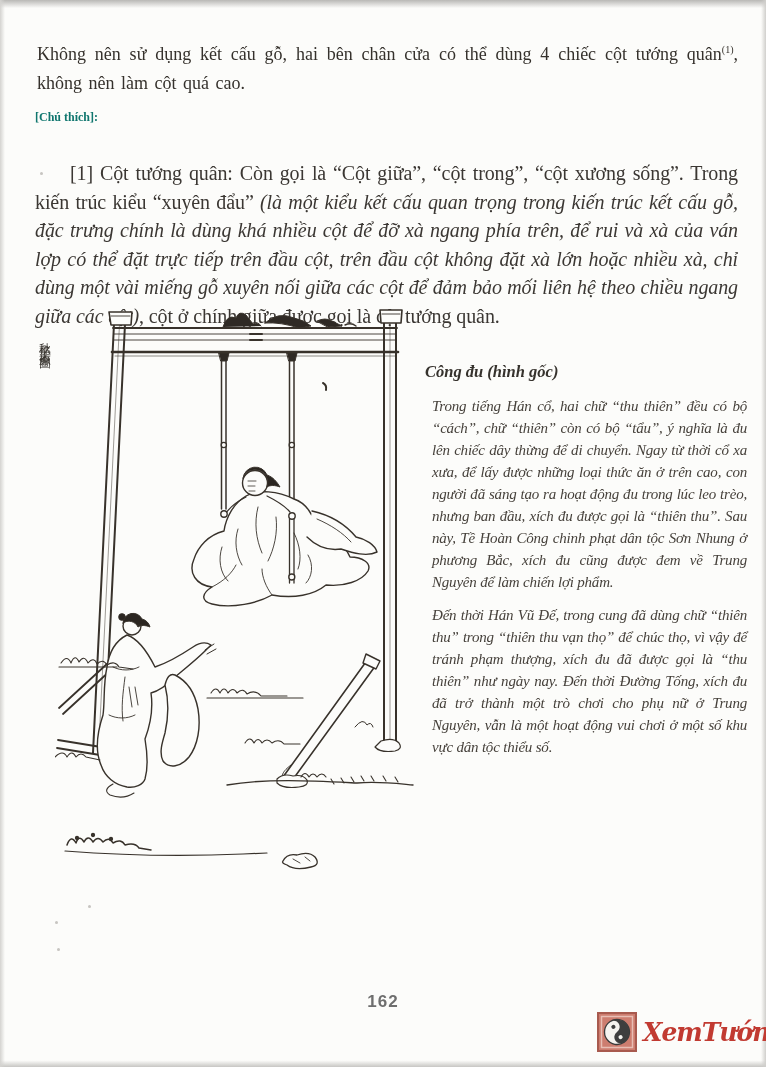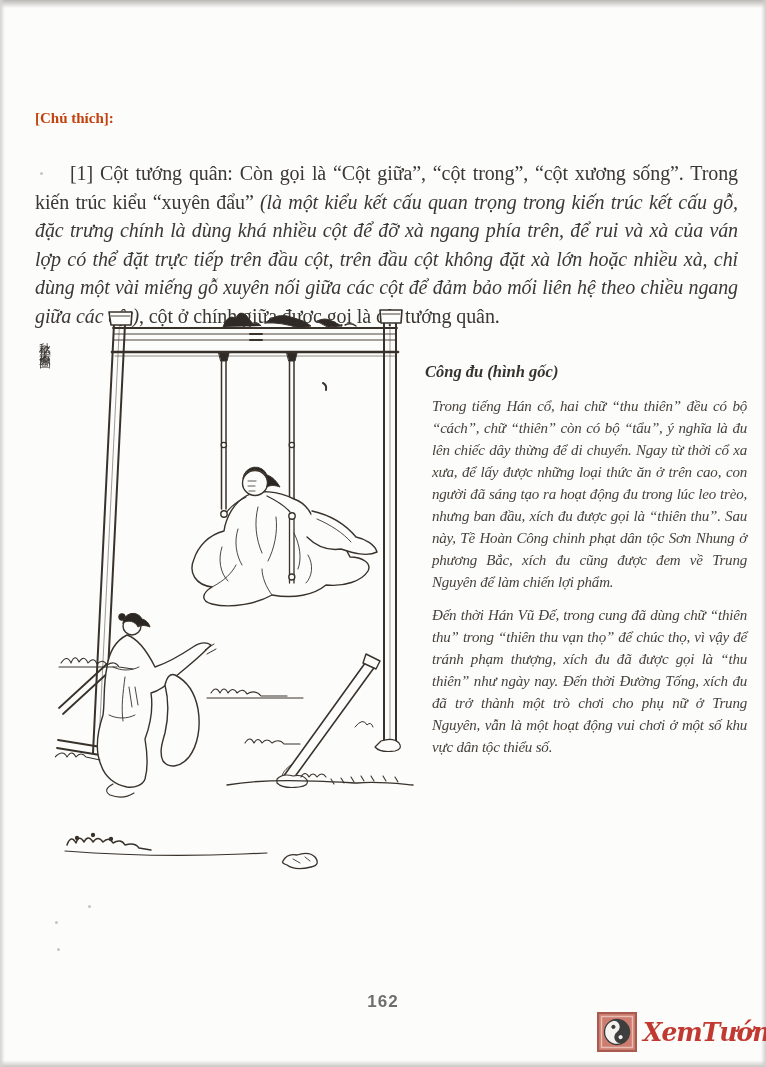--- a/index.html
+++ b/index.html
@@ -24,21 +24,21 @@
 
   .intro{
     position:absolute;left:37px;top:22px;width:701px;
     font-size:18px;line-height:28.5px;text-align:justify;
     color:#35312c;word-spacing:2px;
   }
   .intro sup{font-size:10px;line-height:0;}
 
   .chu-thich-header{
     position:absolute;left:35px;top:110px;
-    font-size:15px;font-weight:bold;color:#c2410c;
+    font-size:12px;font-weight:bold;color:#0f766e;
   }
   .footnote{
     position:absolute;left:35px;top:139px;width:703px;
     font-size:20px;line-height:28.6px;text-align:justify;
     text-indent:35px;color:#3b3733;letter-spacing:-0.1px;
   }
   .footnote .it{font-style:italic;}
 
   .fig-caption-vertical{
     position:absolute;left:36px;top:333px;height:150px;
@@ -79,20 +79,21 @@
 </style>
 </head>
 <body>
 
 <div class="page">
   <div class="edge-top"></div>
   <div class="edge-bottom"></div>
   <div class="edge-left"></div>
   <div class="edge-right"></div>
 
+  <p class="intro"><span>Không nên sử dụng kết cấu gỗ, hai bên chân cửa có thể dùng 4 chiếc cột tướng quân</span><sup>(1)</sup><span>, không nên làm cột quá cao.</span></p>
 
   <div class="chu-thich-header">[Chú thích]:</div>
   <p class="footnote"><span>[1] Cột tướng quân: Còn gọi là “Cột giữa”, “cột trong”, “cột xương sống”. Trong kiến trúc kiểu “xuyên đẩu” </span><span class="it">(là một kiểu kết cấu quan trọng trong kiến trúc kết cấu gỗ, đặc trưng chính là dùng khá nhiều cột để đỡ xà ngang phía trên, để rui và xà của ván lợp có thể đặt trực tiếp trên đầu cột, trên đầu cột không đặt xà lớn hoặc nhiều xà, chỉ dùng một vài miếng gỗ xuyên nối giữa các cột để đảm bảo mối liên hệ theo chiều ngang giữa các cột)</span><span>, cột ở chính giữa được gọi là cột tướng quân.</span></p>
 
   <div class="fig-caption-vertical">秋千架（原圖）</div>
 
   <svg class="illustration" viewBox="0 0 370 600" fill="none" stroke="#38322b" stroke-width="1.4" stroke-linecap="round" stroke-linejoin="round">
 
     <g>
 

